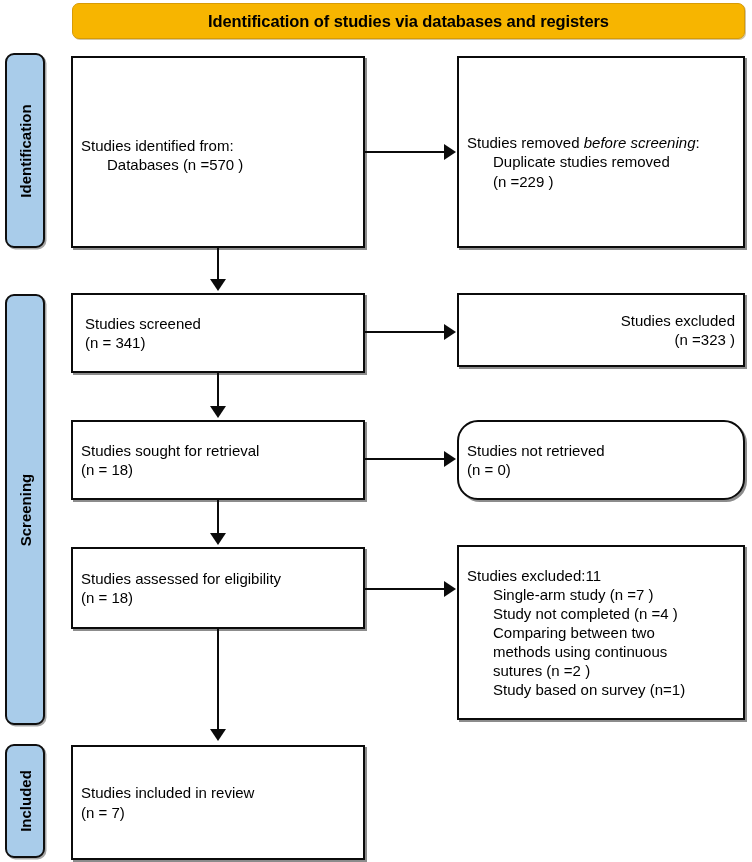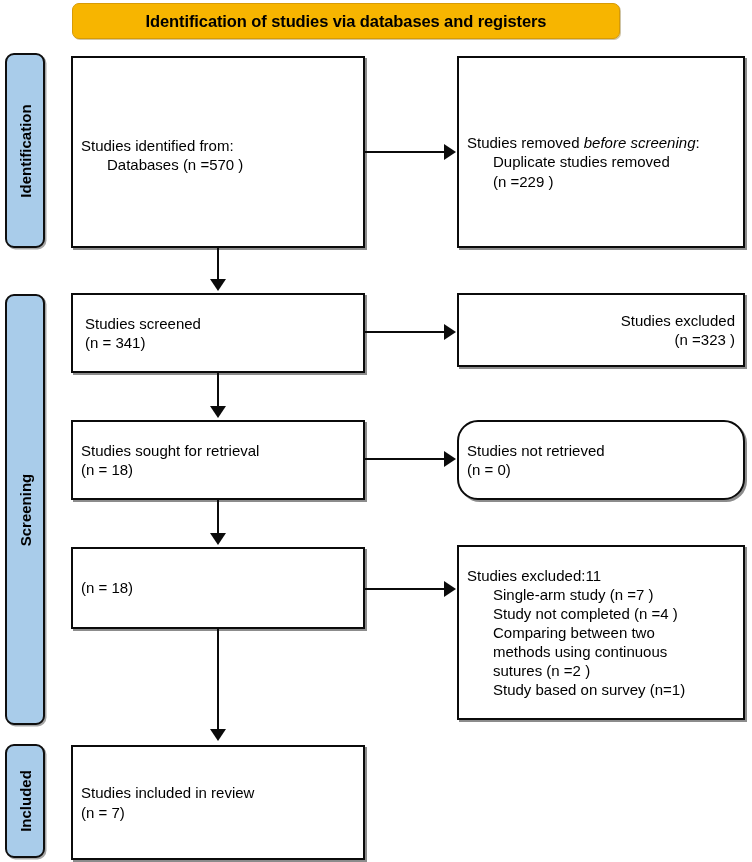--- a/index.html
+++ b/index.html
@@ -8,21 +8,21 @@
     background: #ffffff;
     font-family: "Liberation Sans", sans-serif;
     overflow: hidden;
   }
   #diagram { position: relative; width: 752px; height: 862px; }
 
   
   .title-banner {
     position: absolute;
     left: 72px; top: 3px;
-    width: 548px; height: 36px;
+    width: 673px; height: 36px;
     background: #F7B500;
     border: 1.5px solid #D79B06;
     border-radius: 7px;
     display: flex; align-items: center; justify-content: center;
     color: #000000;
     font-size: 16.5px;
     font-weight: bold;
     letter-spacing: -0.1px;
     box-shadow: 1px 1px 0 rgba(120,90,0,0.35);
   }
@@ -189,20 +189,21 @@
   </div>
 
   <div class="h-line" style="left:365px; top:458px; width:80px;"></div>
   <div class="arrow-right" style="left:444px; top:451px;"></div>
 
   <div class="v-line" style="left:217px; top:500px; height:34px;"></div>
   <div class="arrow-down" style="left:210px; top:533px;"></div>
 
   <div class="flow-box col-left" id="box-assessed">
     <div class="textwrap">
+      <div class="line">Studies assessed for eligibility</div>
       <div class="line">(n = 18)</div>
     </div>
   </div>
 
   <div class="flow-box col-right" id="box-excluded-2">
     <div class="textwrap">
       <div class="line">Studies excluded:11</div>
       <div class="line indent">Single-arm study (n =7 )</div>
       <div class="line indent">Study not completed (n =4 )</div>
       <div class="line indent">Comparing between two</div>

